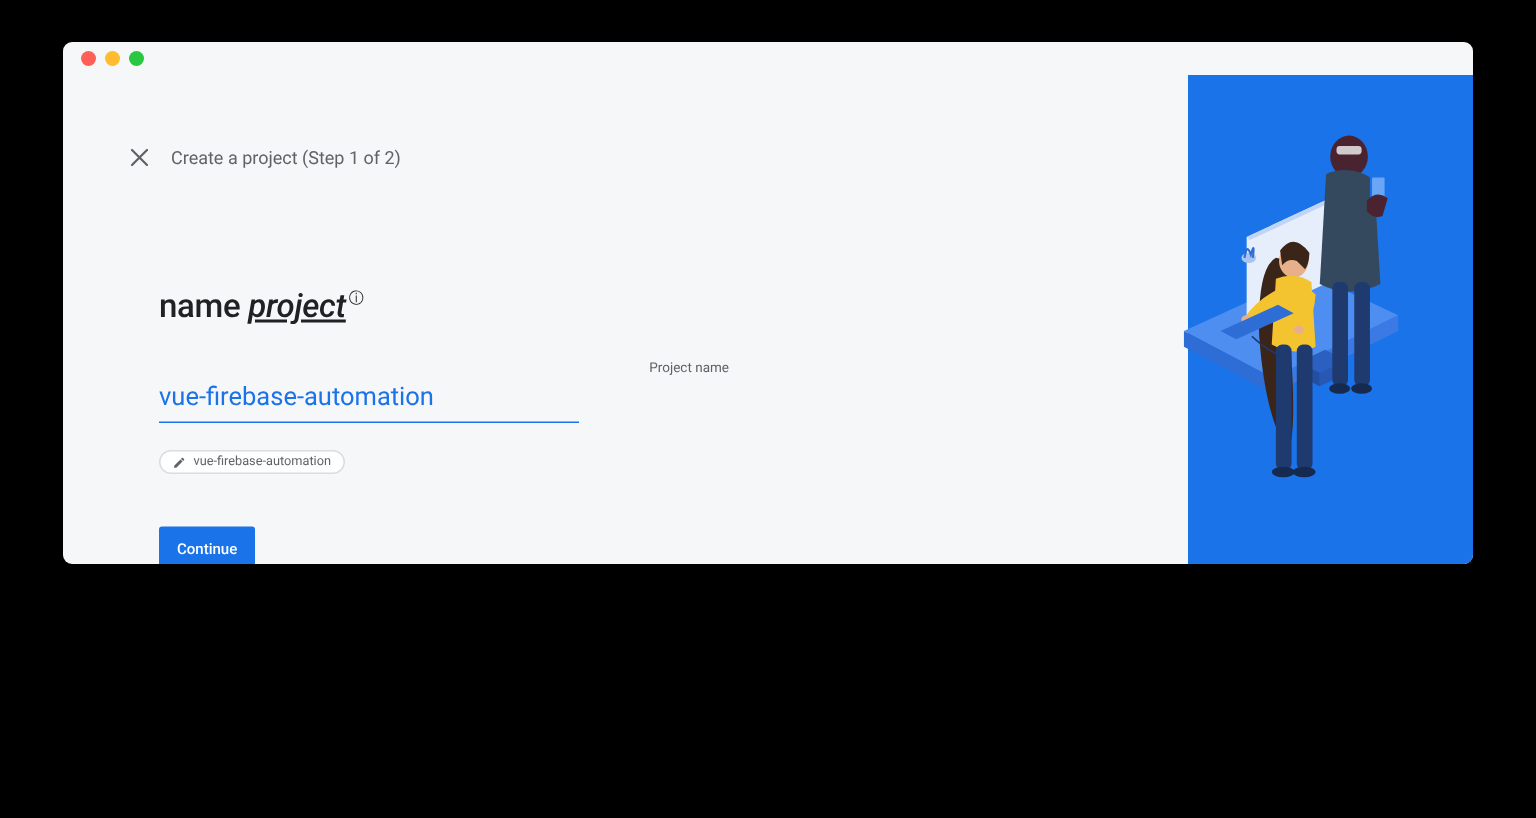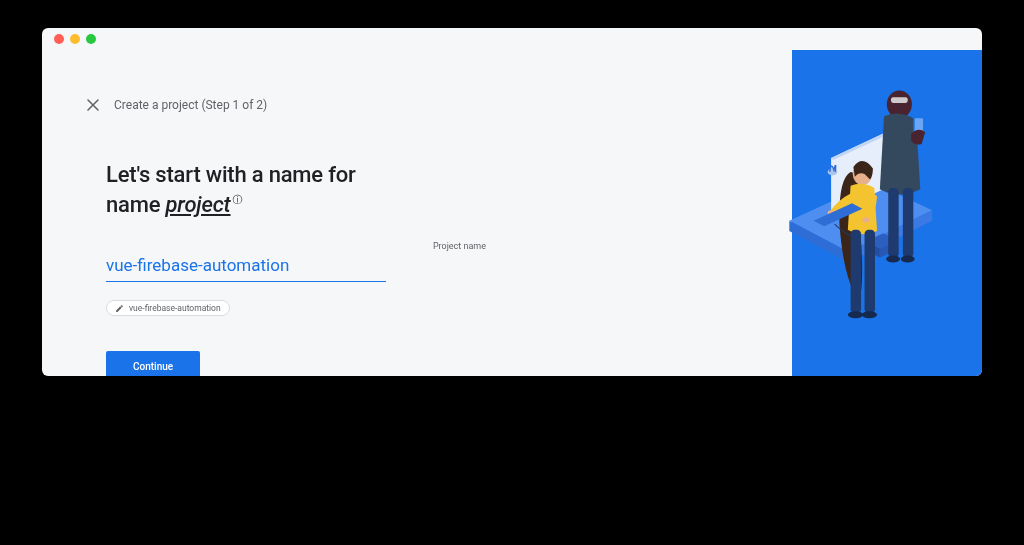--- a/index.html
+++ b/index.html
@@ -113,21 +113,21 @@
       background: #fff;
     }
     .chip svg { flex-shrink: 0; }
     .continue-btn {
       margin-top: 34px;
       background: #1a73e8;
       color: #fff;
       border: none;
       font-size: 10px;
       font-weight: 500;
-      padding: 10px 27px;
+      padding: 10px 12px;
       border-radius: 2px;
       cursor: pointer;
       font-family: inherit;
     }
     .illustration {
       position: absolute;
       right: 0;
       top: 0;
       width: 190px;
       height: 100%;
@@ -155,21 +155,21 @@
       <div class="close-x">
         <svg width="12" height="12" viewBox="0 0 12 12">
             <path d="M1 1 L11 11 M11 1 L1 11" stroke="#5f6368" stroke-width="1.5" stroke-linecap="round"></path>
           </svg>
       </div>
       <span>Create a project (Step 1 of 2)</span>
     </div>
 
     <div class="main">
       <div class="heading">
-        <span>Let's start with a name for</span><br>
+        <br>
         <span>name </span><span class="underlined">project</span><sup>ⓘ</sup>
       </div>
 
       <div class="field-label">Project name</div>
       <input class="field-input" type="text" value="vue-firebase-automation" style="">
 
       <div>
         <div class="chip">
           <svg width="9" height="9" viewBox="0 0 24 24">
               <path fill="#5f6368" d="M3 17.25V21h3.75L17.81 9.94l-3.75-3.75L3 17.25zM20.71 7.04a1 1 0 0 0 0-1.41l-2.34-2.34a1 1 0 0 0-1.41 0l-1.83 1.83 3.75 3.75 1.83-1.83z"></path>

